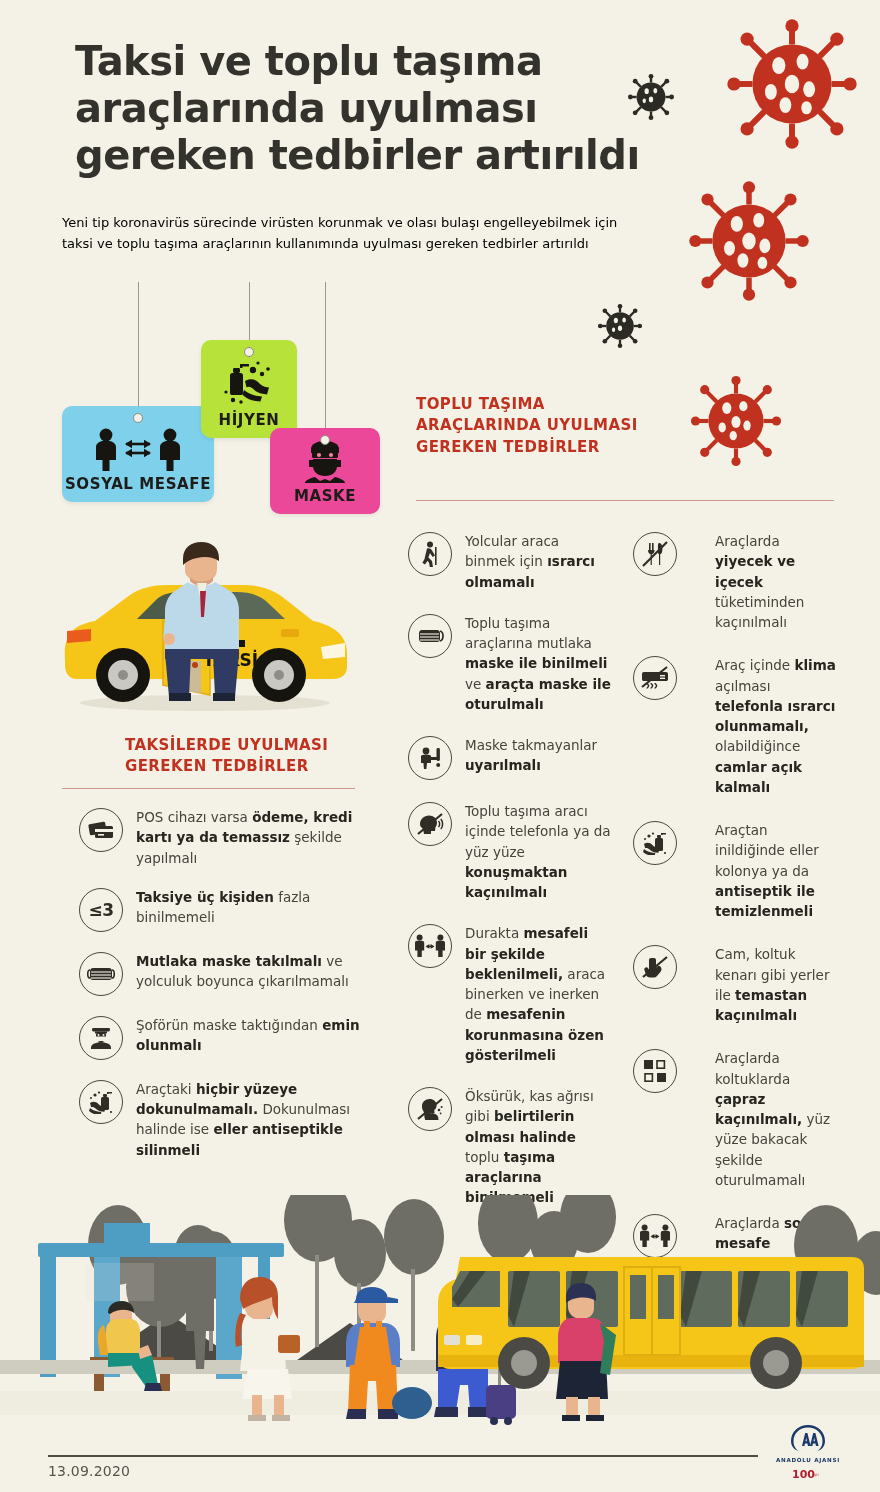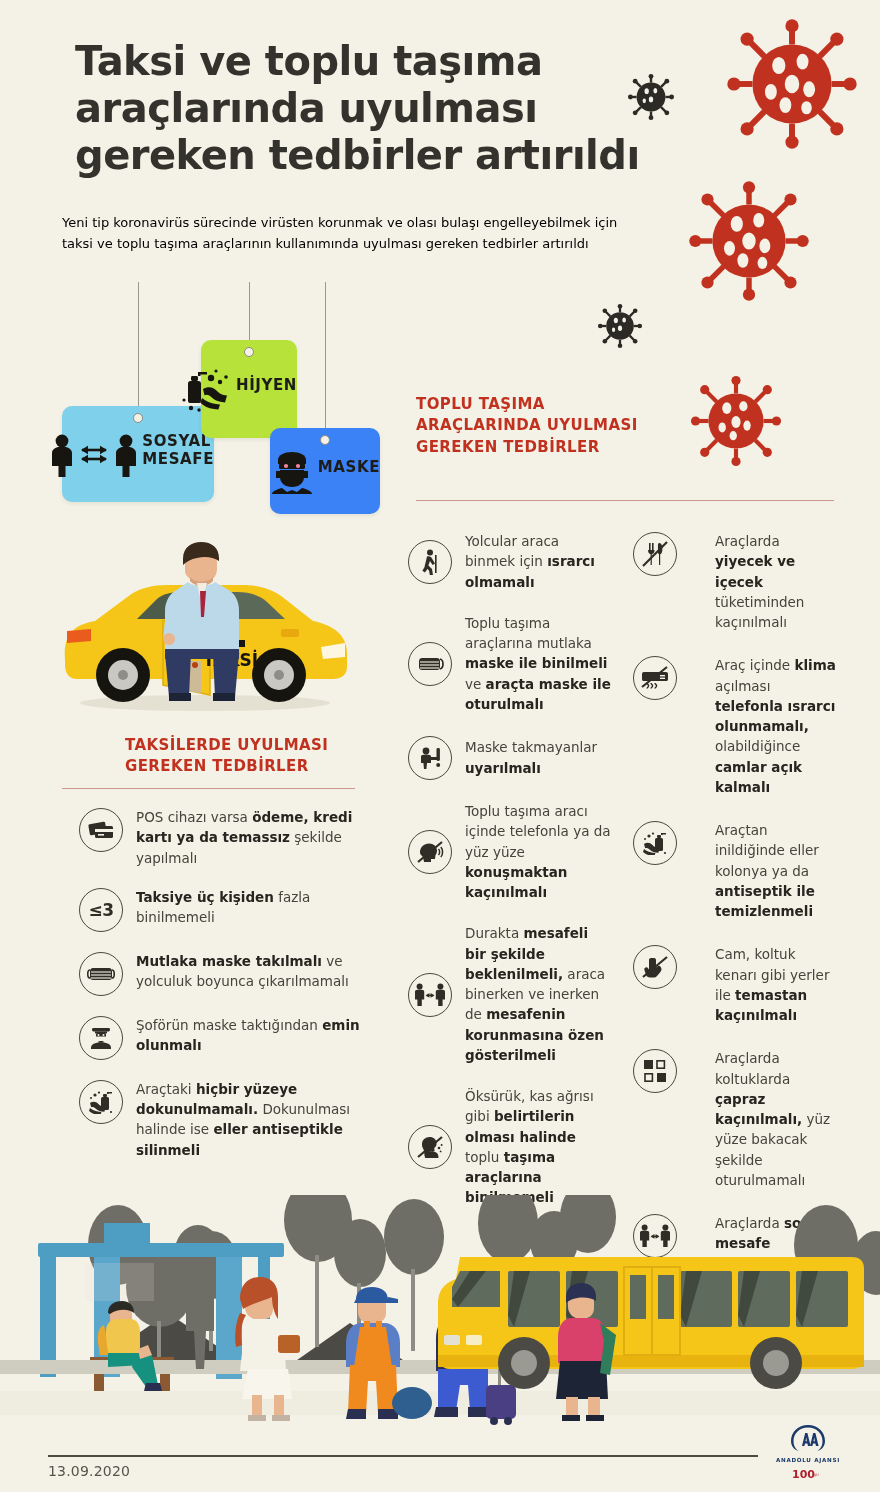--- a/index.html
+++ b/index.html
@@ -24,36 +24,36 @@
   }
   .subhead{
     position:absolute;left:62px;top:212px;width:560px;
     font-size:13px;line-height:1.62;color:#000000;
   }
 
   
   .hang-line{position:absolute;width:1px;background:#9a988f;}
   .card{
     position:absolute;border-radius:10px;
-    display:flex;flex-direction:row;align-items:center;justify-content:flex-end;
+    display:flex;flex-direction:column;align-items:center;justify-content:flex-end;
     box-shadow:0 2px 4px rgba(0,0,0,.07);
   }
   .card .hole{
     position:absolute;top:7px;left:50%;transform:translateX(-50%);
     width:8px;height:8px;border-radius:50%;background:#f4f1e6;
     border:1.3px solid #8e8c84;
   }
   .card .cicon{margin-top:6px;}
   .card .clabel{
     font-weight:bold;font-size:15px;letter-spacing:.6px;
     color:#1d1c18;padding-bottom:9px;
   }
   #card-sosyal{left:62px;top:406px;width:152px;height:96px;background:#7fd0ea;}
   #card-hijyen{left:201px;top:340px;width:96px;height:98px;background:#b6e23a;}
-  #card-maske{left:270px;top:428px;width:110px;height:86px;background:#3b82f6;}
+  #card-maske{left:270px;top:428px;width:110px;height:86px;background:#ec4899;}
 
   
   .sec-head{
     font-size:15px;font-weight:bold;line-height:1.42;
     color:#c0321f;letter-spacing:.4px;position:absolute;
   }
   .sec-rule{position:absolute;height:1px;background:#c99a8c;}
   #head-toplu{left:416px;top:394px;width:230px;}
   #rule-toplu{left:416px;top:500px;width:418px;}
   #head-taksi{left:125px;top:735px;width:230px;}
@@ -68,21 +68,21 @@
     margin-right:13px;margin-top:2px;background:transparent;
   }
   .badge svg{display:block;}
   .badge .num{font-size:17px;font-weight:bold;color:#2f2d26;letter-spacing:-.5px;}
   .itxt{font-size:13.5px;line-height:1.5;color:#45433b;padding-top:1px;}
   .itxt b{color:#26251f;font-weight:bold;}
   #list-taksi{left:79px;top:806px;width:293px;}
   #list-mid{left:408px;top:530px;width:205px;}
   #list-right{left:633px;top:530px;width:205px;}
   #list-taksi .item{margin-bottom:18px;}
-  #list-mid .item{margin-bottom:20px;align-items:center;}
+  #list-mid .item{margin-bottom:20px;}
   #list-right .item{margin-bottom:22px;gap:25px;}
 
   
   #taxi{position:absolute;left:45px;top:525px;}
 
   
   #scene{position:absolute;left:0;top:1195px;width:880px;height:235px;}
 
   
   #footer-rule{position:absolute;left:48px;top:1455px;width:710px;height:1.5px;background:#4d4b44;}

